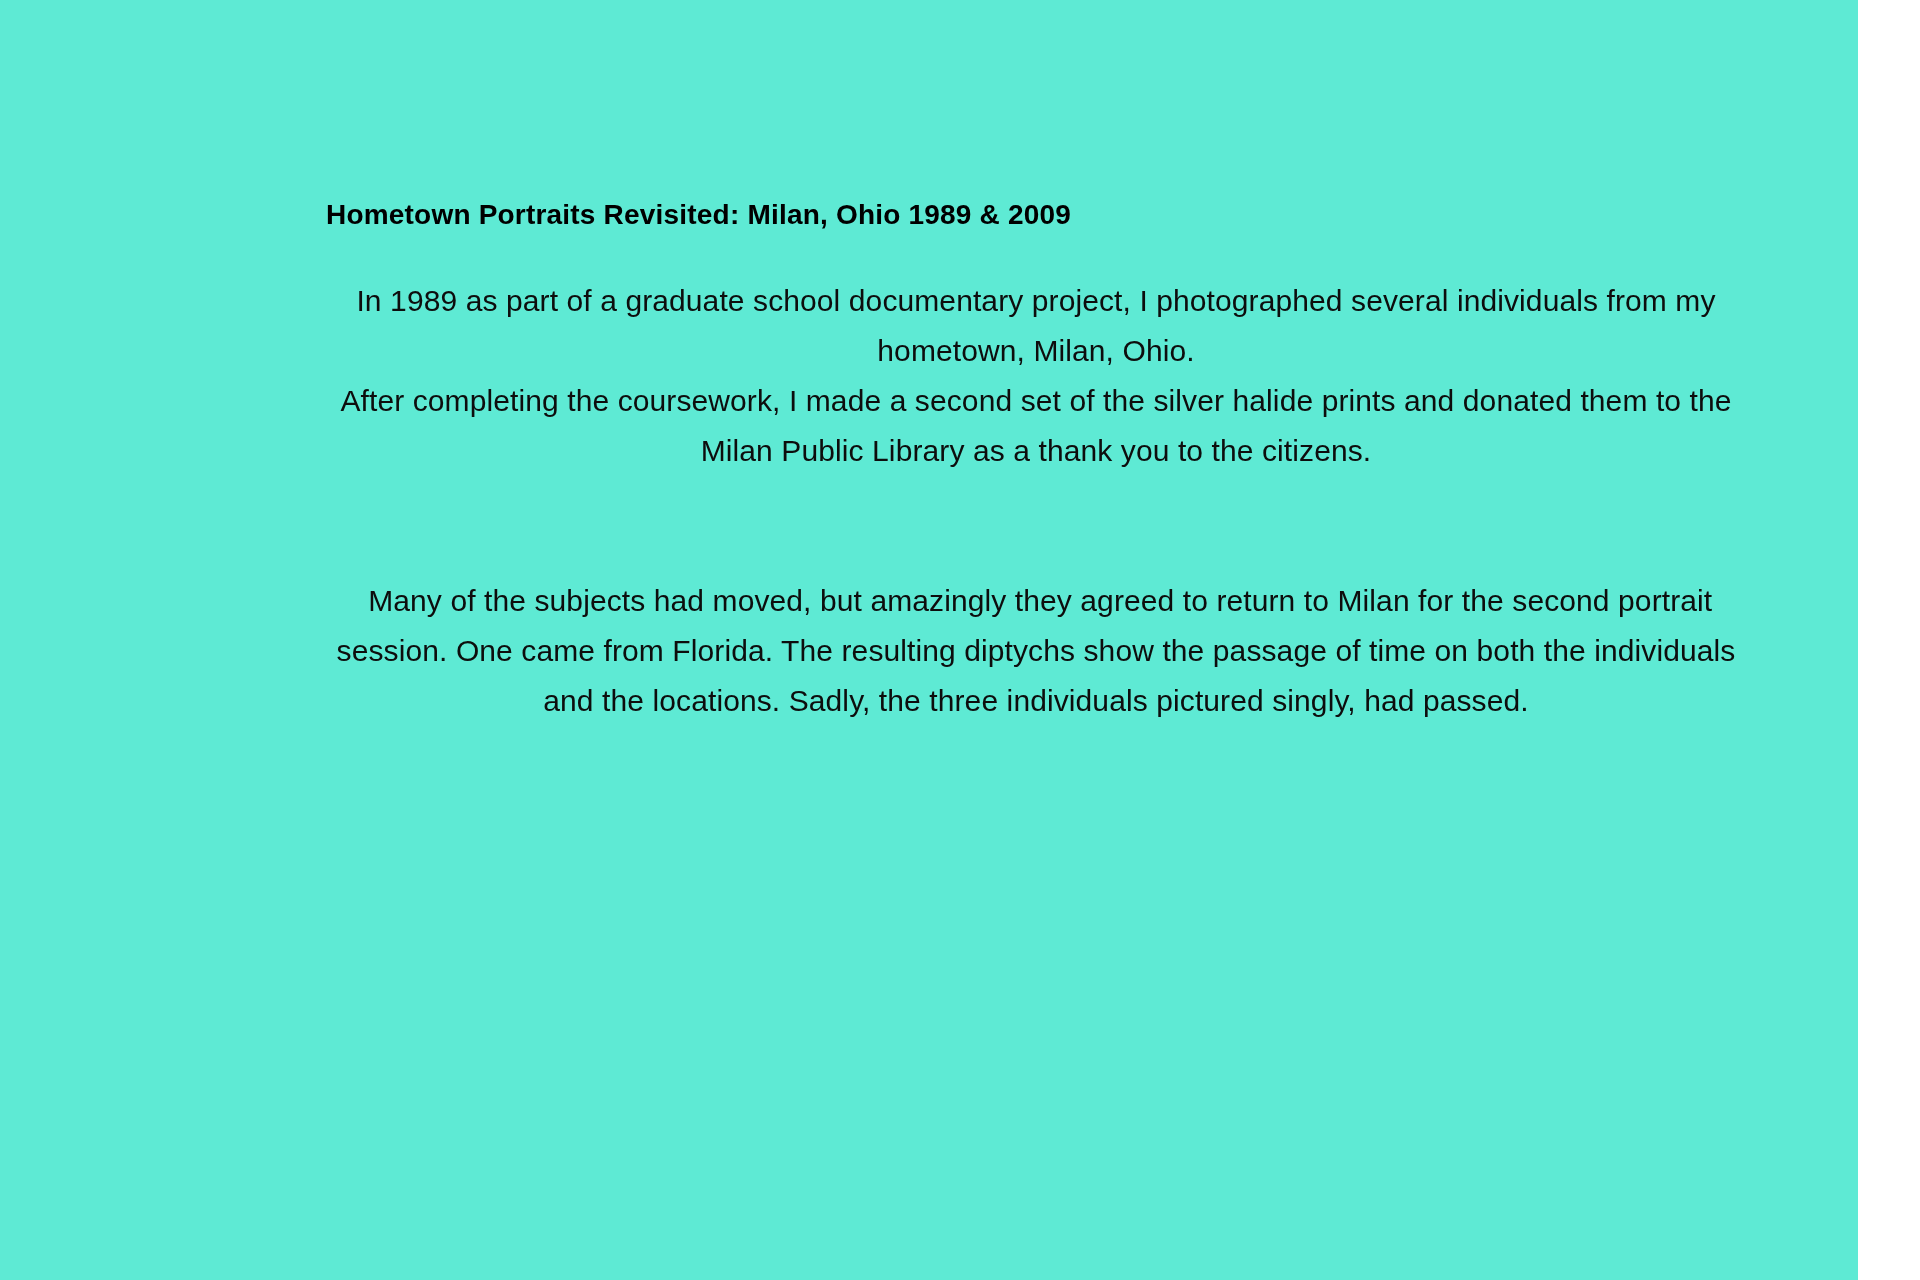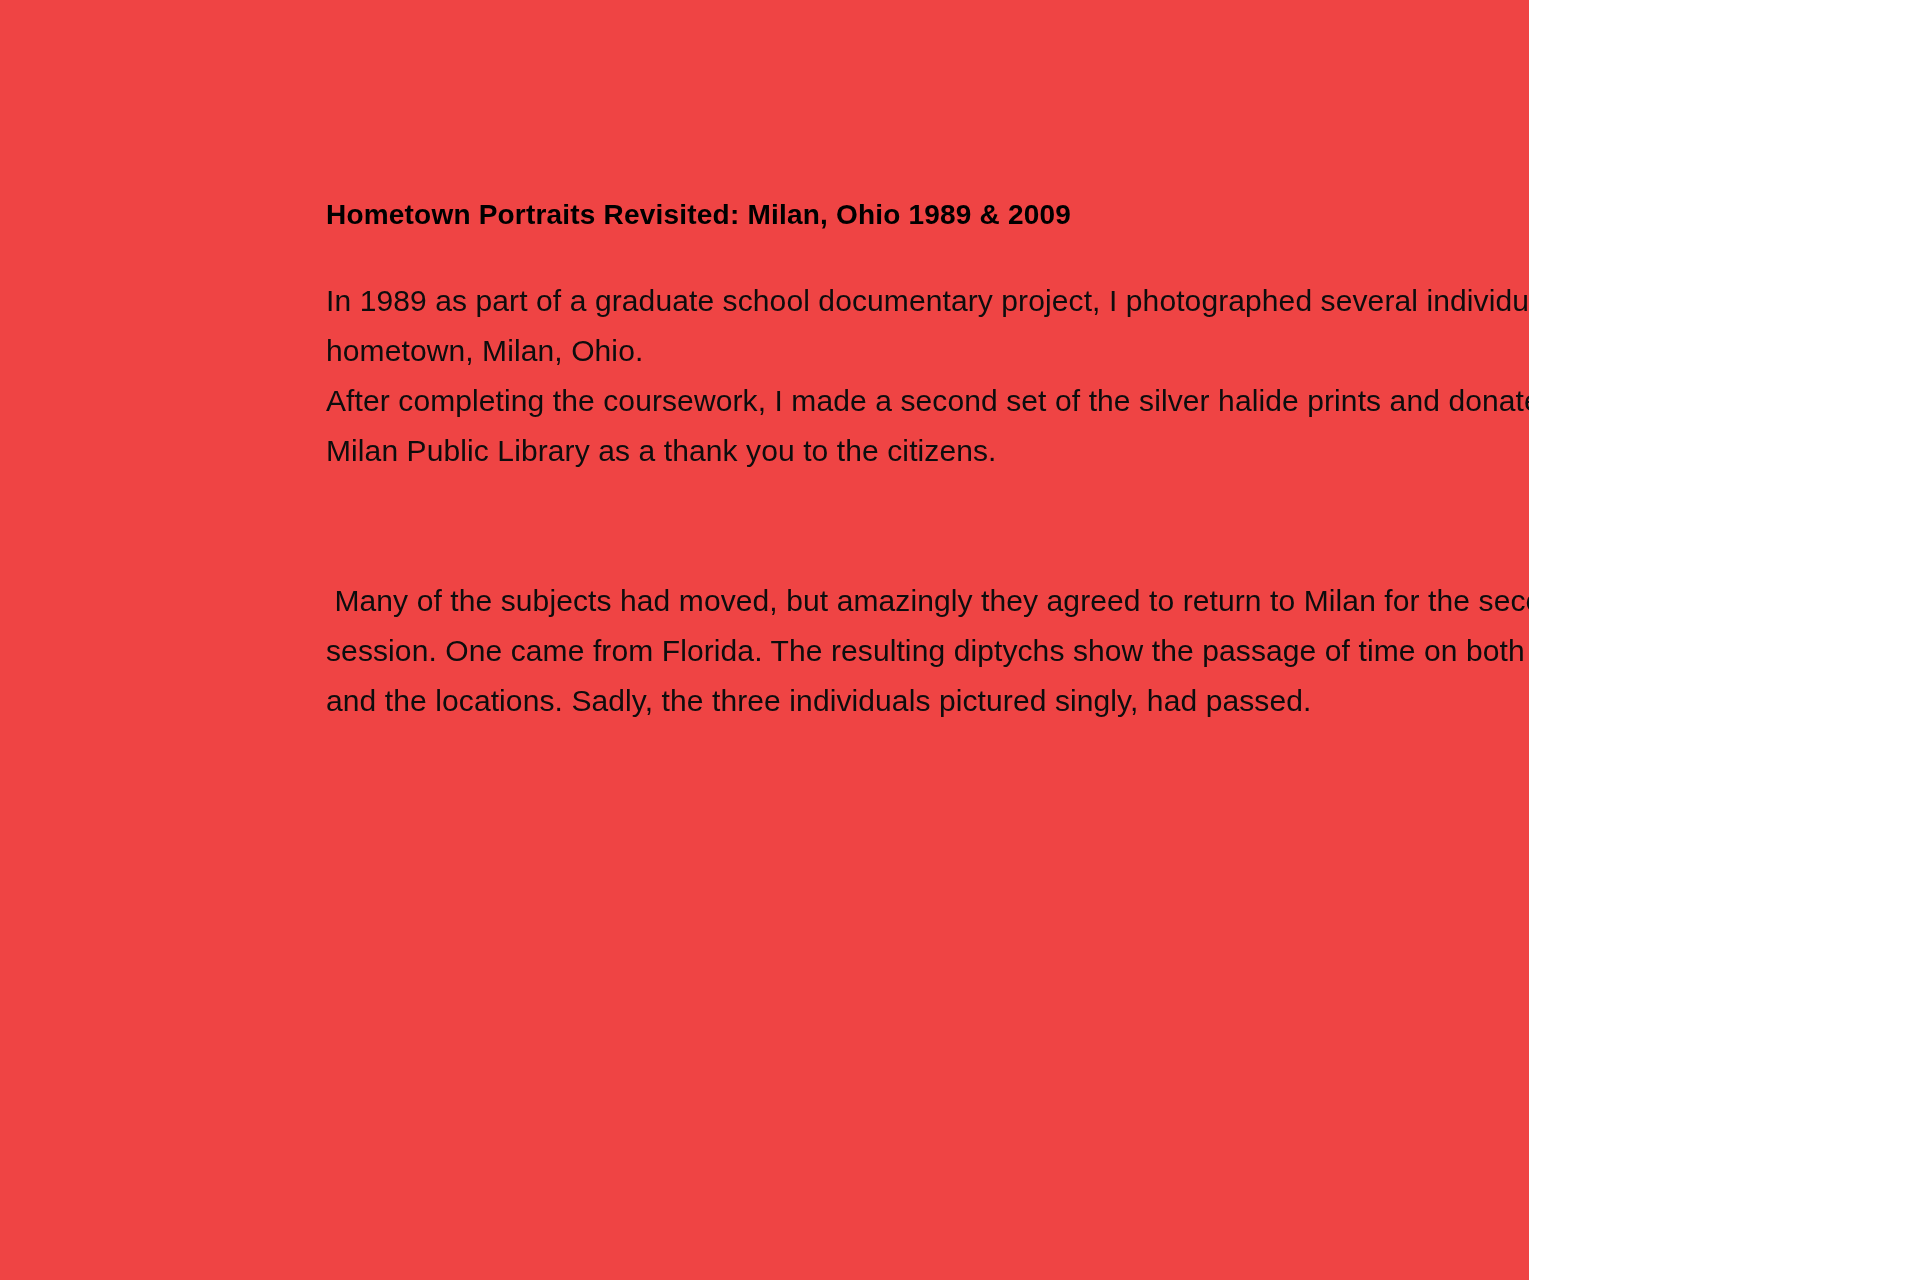--- a/index.html
+++ b/index.html
@@ -9,23 +9,23 @@
   }
   body {
     width: 1920px;
     height: 1280px;
     font-family: "Liberation Sans", sans-serif;
     color: #000000;
     -webkit-font-smoothing: antialiased;
   }
   .page {
     position: relative;
-    width: 1529px;
+    width: 1858px;
     height: 1280px;
-    background: #ef4444;
+    background: #5eead4;
     overflow: hidden;
   }
   .content {
     position: absolute;
     left: 326px;
     top: 198px;
     width: 1420px;
   }
   .doc-title {
     font-size: 28px;
@@ -45,20 +45,21 @@
     font-weight: 400;
     color: #0d0d0d;
     letter-spacing: 0.1px;
   }
   .para-gap {
     height: 50px;
   }
   .lead-space {
     
     white-space: pre-wrap;
+    text-align: center;
   }
 </style>
 </head>
 <body>
 
 <div class="page">
   <div class="content">
 
     <h1 class="doc-title">Hometown Portraits Revisited: Milan, Ohio 1989 &amp; 2009</h1>
 

